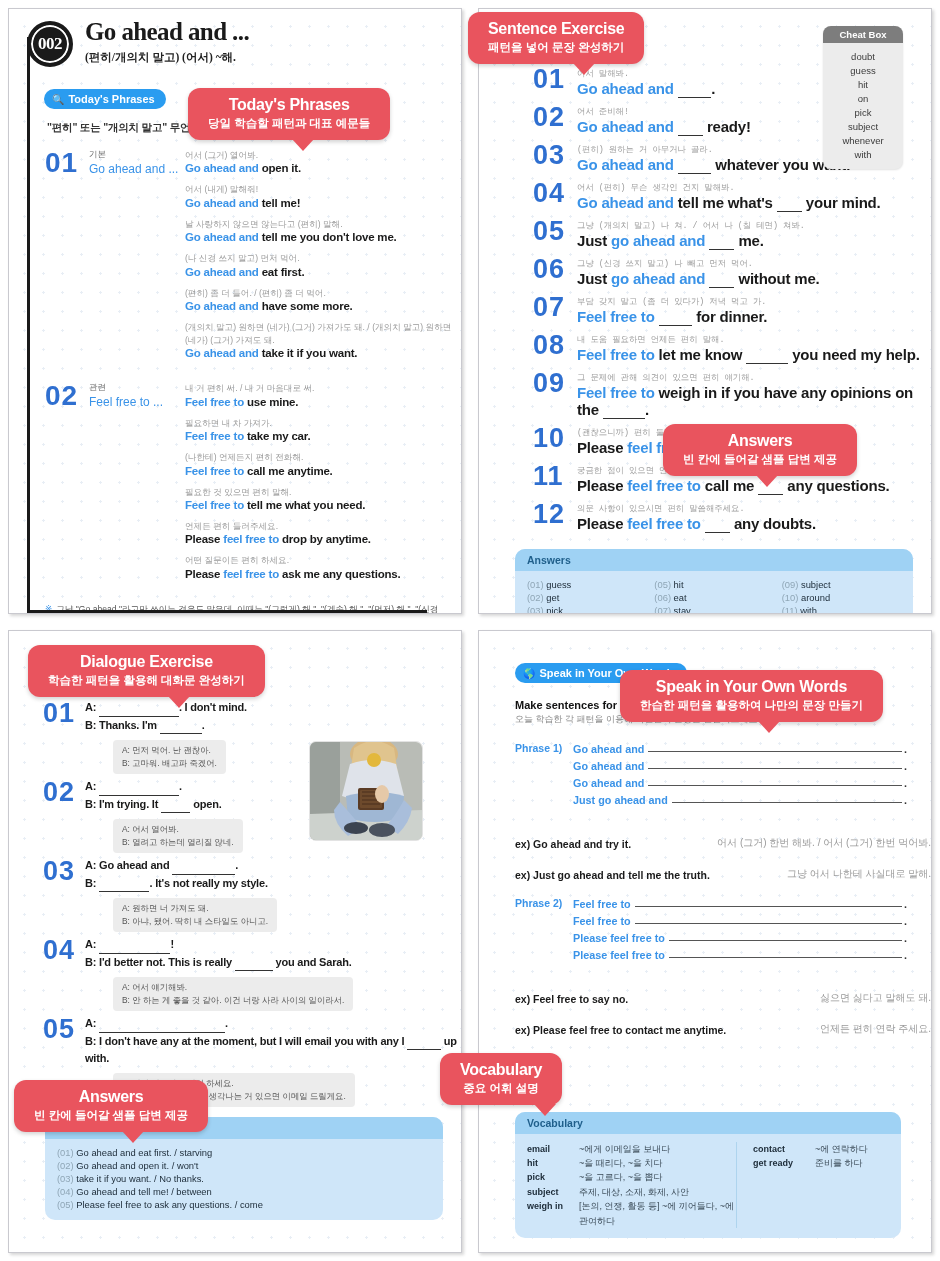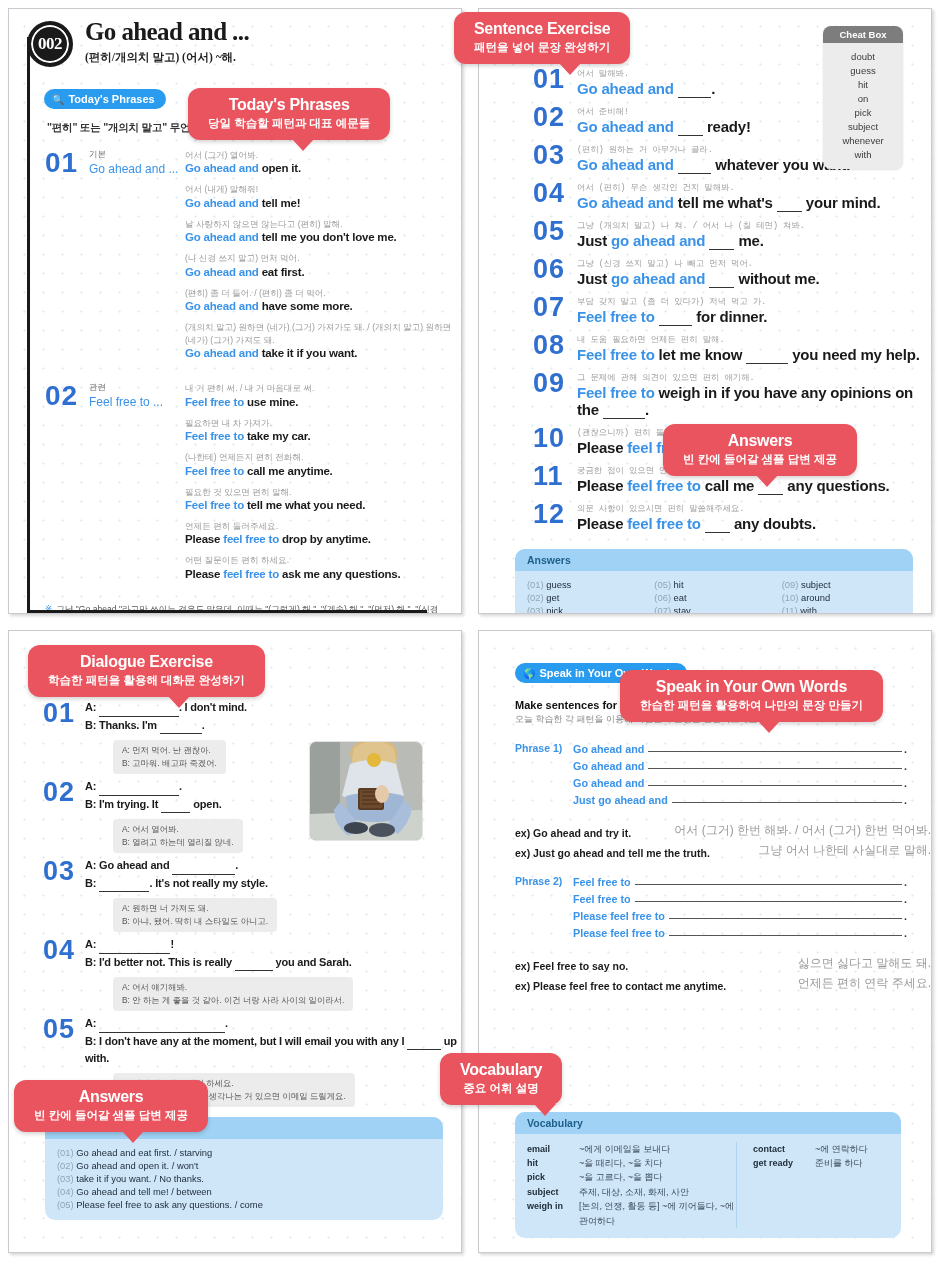--- a/index.html
+++ b/index.html
@@ -148,21 +148,21 @@
   .spk-intro .kr{ font-size:9px; color:#888; margin-top:2px;}
   .phrase-block{ margin:16px 0 0 36px; display:flex; }
   .phrase-lab{ width:58px; flex:0 0 auto; font-size:10.5px; color:#3a93e8; font-weight:600;}
   .phrase-lines{ flex:1; padding-right:24px;}
   .pl{ display:flex; align-items:flex-end; font-size:10.8px; color:#3a93e8; font-weight:600; margin-bottom:4px;}
   .pl .fill{ flex:1; border-bottom:1px solid #555; margin:0 2px 3px 4px; height:10px;}
   .pl .dot{ color:#333; }
   .spk-ex{ margin:12px 0 0 36px;}
   .spk-ex .e{ font-size:10.5px; color:#1a1a1a; font-weight:bold;}
   .spk-ex-row{ display:flex; justify-content:space-between; align-items:flex-end; margin-bottom:3px;}
-  .spk-ex-row .k2{ font-size:12px; color:#9a9a9a; }
+  .spk-ex-row .k2{ font-size:10px; color:#9a9a9a;margin-top:14px; }
 
   .vocabbox{ position:absolute; left:36px; right:30px; bottom:14px; border-radius:10px; overflow:hidden; background:#cfe6f9;}
   .vocabbox .vb-h{ background:#9fd2f4; color:#1f5f8b; font-weight:bold; font-size:10.5px; padding:5px 12px;}
   .vocabbox .vb-b{ display:flex; padding:8px 12px 10px;}
   .vb-col{ }
   .vb-col.left{ width:58%; border-right:1px solid #aed4ee; }
   .vb-col.right{ padding-left:16px;}
   .vb-row{ display:flex; font-size:9px; color:#1c2b38; line-height:1.6;}
   .vb-row .w{ width:52px; flex:0 0 auto; font-weight:bold;}
   .vb-row .m{ color:#3a4a57;}
@@ -178,21 +178,21 @@
   .callout .t{ font-size:16px; font-weight:bold; letter-spacing:-0.3px;}
   .callout .s{ font-size:11.5px; font-weight:bold; margin-top:2px;}
   .callout .tail{
     position:absolute; bottom:-11px; width:0;height:0;
     border-left:11px solid transparent; border-right:11px solid transparent;
     border-top:12px solid #e9545e;
   }
 
   #co-today{ left:188px; top:88px; }
   #co-today .tail{ left:104px; }
-  #co-sent { left:454px; top:12px; }
+  #co-sent { left:468px; top:12px; }
   #co-sent .tail{ left:105px; }
   #co-ans1 { left:663px; top:424px; }
   #co-ans1 .tail{ left:93px; }
   #co-dlg  { left:28px; top:645px; }
   #co-dlg .tail{ left:140px; }
   #co-ans2 { left:14px; top:1080px; }
   #co-ans2 .tail{ left:108px; }
   #co-speak{ left:620px; top:670px; }
   #co-speak .tail{ left:138px; }
   #co-vocab{ left:440px; top:1053px; }

